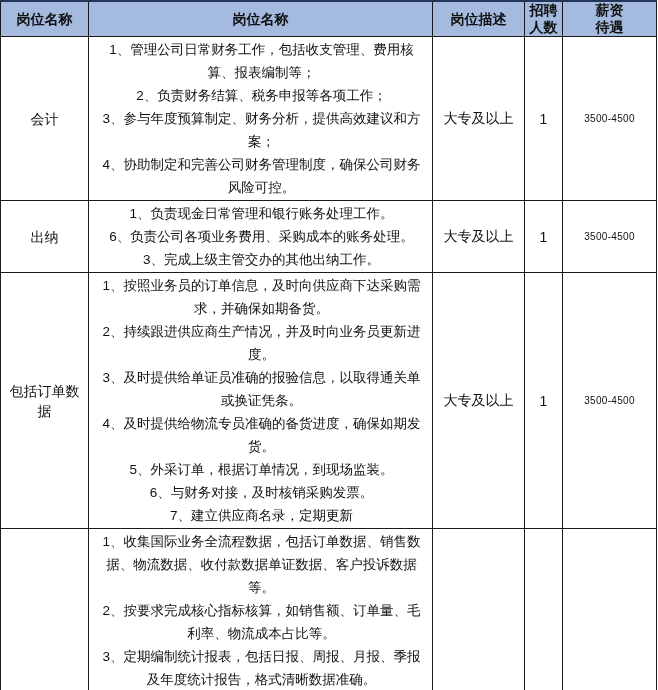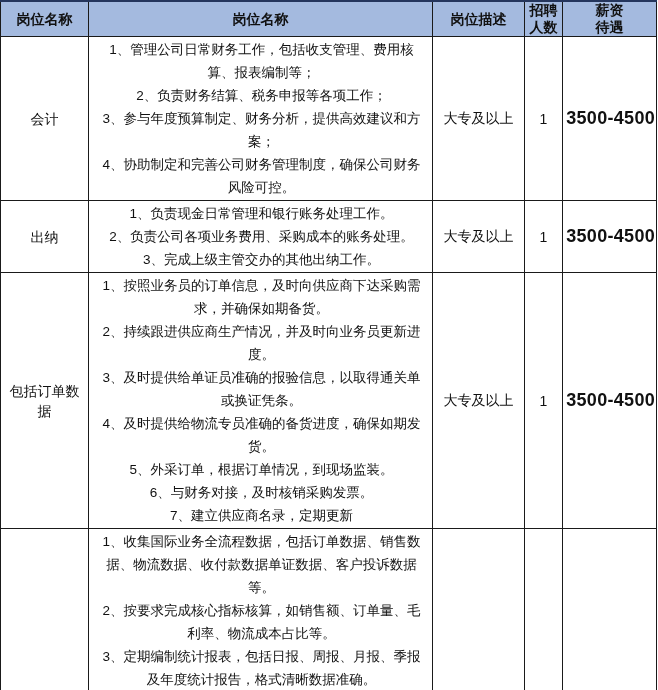--- a/index.html
+++ b/index.html
@@ -54,25 +54,24 @@
     line-height:23px;
     white-space:pre-line;
     padding:1px 6px 1px 8px;
   }
   td.edu-cell,td.count-cell{
     text-align:center;
     vertical-align:middle;
     font-size:14px;
   }
   td.salary-cell{
-    text-align:right;
+    text-align:center;
     vertical-align:middle;
-    font-size:18px;
+    font-size:10px;
     letter-spacing:0.3px;
-    font-weight:bold;
   }
 </style>
 </head>
 <body>
 
 <table>
   <colgroup>
     <col style="width:88px">
     <col style="width:344px">
     <col style="width:92px">
@@ -97,21 +96,21 @@
 2、负责财务结算、税务申报等各项工作；
 3、参与年度预算制定、财务分析，提供高效建议和方案；
 4、协助制定和完善公司财务管理制度，确保公司财务风险可控。</td>
       <td class="edu-cell">大专及以上</td>
       <td class="count-cell">1</td>
       <td class="salary-cell">3500-4500</td>
     </tr>
     <tr class="r2">
       <td class="name-cell">出纳</td>
       <td class="desc-cell">1、负责现金日常管理和银行账务处理工作。
-2、负责公司各项业务费用、采购成本的账务处理。
+6、负责公司各项业务费用、采购成本的账务处理。
 3、完成上级主管交办的其他出纳工作。</td>
       <td class="edu-cell">大专及以上</td>
       <td class="count-cell">1</td>
       <td class="salary-cell">3500-4500</td>
     </tr>
     <tr class="r3">
       <td class="name-cell">包括订单数据</td>
       <td class="desc-cell">1、按照业务员的订单信息，及时向供应商下达采购需求，并确保如期备货。
 2、持续跟进供应商生产情况，并及时向业务员更新进度。
 3、及时提供给单证员准确的报验信息，以取得通关单或换证凭条。

